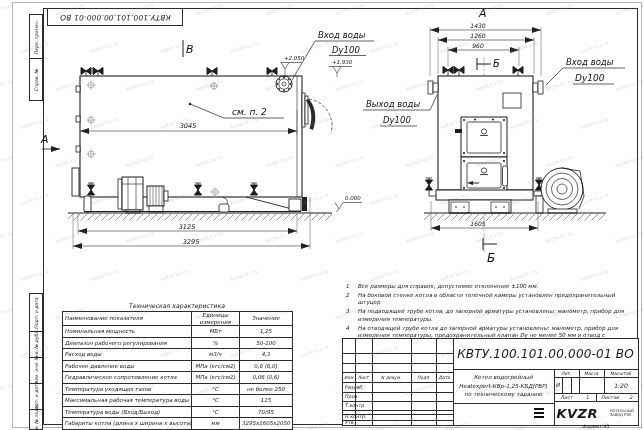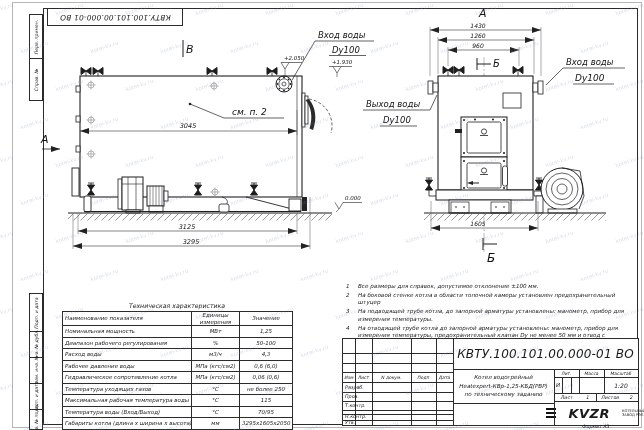--- a/index.html
+++ b/index.html
@@ -30,21 +30,21 @@
   .tl{text-align:left}.tc{text-align:center}
   .tblock{position:absolute;left:342px;top:338px;width:295px;height:86px;border:1.2px solid #2b2b2b;
           font-style:italic;z-index:10;background:#fff}
   .hl,.vl{position:absolute;background:#2b2b2b}
   .hl{height:1px}.vl{width:1px}
   .tb-abs{position:absolute;display:flex;align-items:center;justify-content:center;text-align:center}
   .tbrow{position:absolute;left:2px;width:26px;font-size:4.8px;display:flex;align-items:center}
   .tbhead{position:absolute;font-size:4.4px;display:flex;align-items:center;justify-content:center;text-align:center}
   .doc-num{left:110px;top:0;width:185px;height:30px;font-size:12px;letter-spacing:.2px;white-space:nowrap}
   .name-cell{left:110px;top:30px;width:101px;height:34px;flex-direction:column;font-size:5.6px;line-height:1.5}
-  .logo-cell{left:211px;top:62px;width:84px;height:24px;gap:12px}
+  .logo-cell{left:199px;top:62px;width:84px;height:24px;gap:12px}
   .bars{display:flex;flex-direction:column;gap:1.5px}
   .bars i{display:block;width:10px;height:2.6px;background:#111}
   .kvzr{font-size:13px;font-weight:bold;font-style:italic;letter-spacing:.5px}
   .logo-sub{display:flex;flex-direction:column;font-size:3.6px;line-height:1.25;text-align:left;font-style:normal}
   .fmt{position:absolute;left:556px;top:424px;width:80px;text-align:center;font-size:4.8px;
        font-style:italic;z-index:10}
   .wmlayer{position:absolute;inset:0;z-index:40;pointer-events:none;overflow:hidden}
   .wm{position:absolute;color:rgba(125,150,185,.30);font-size:5.5px;transform:rotate(-18deg);white-space:nowrap}
 </style>
 </head>

